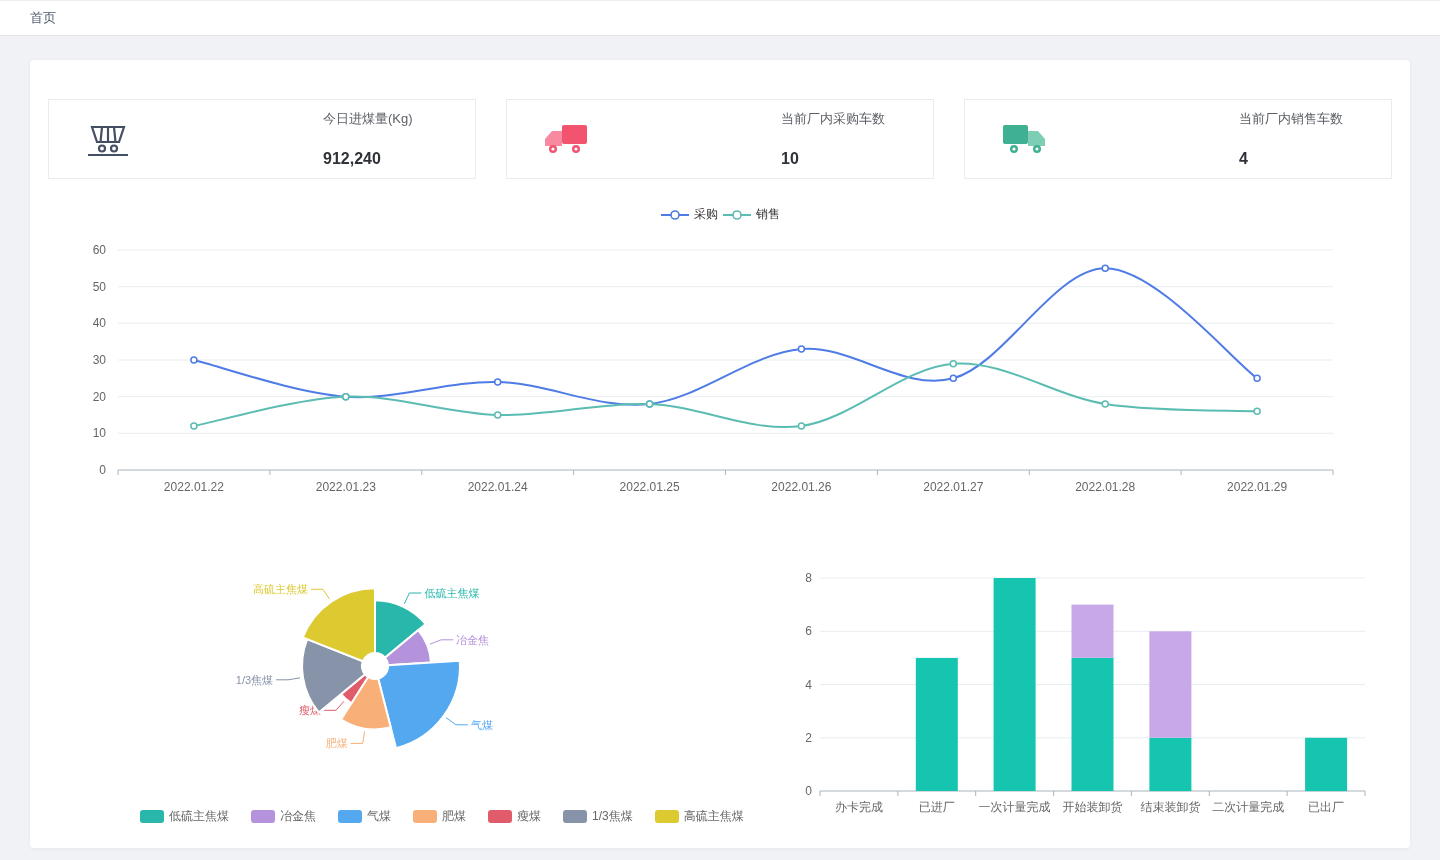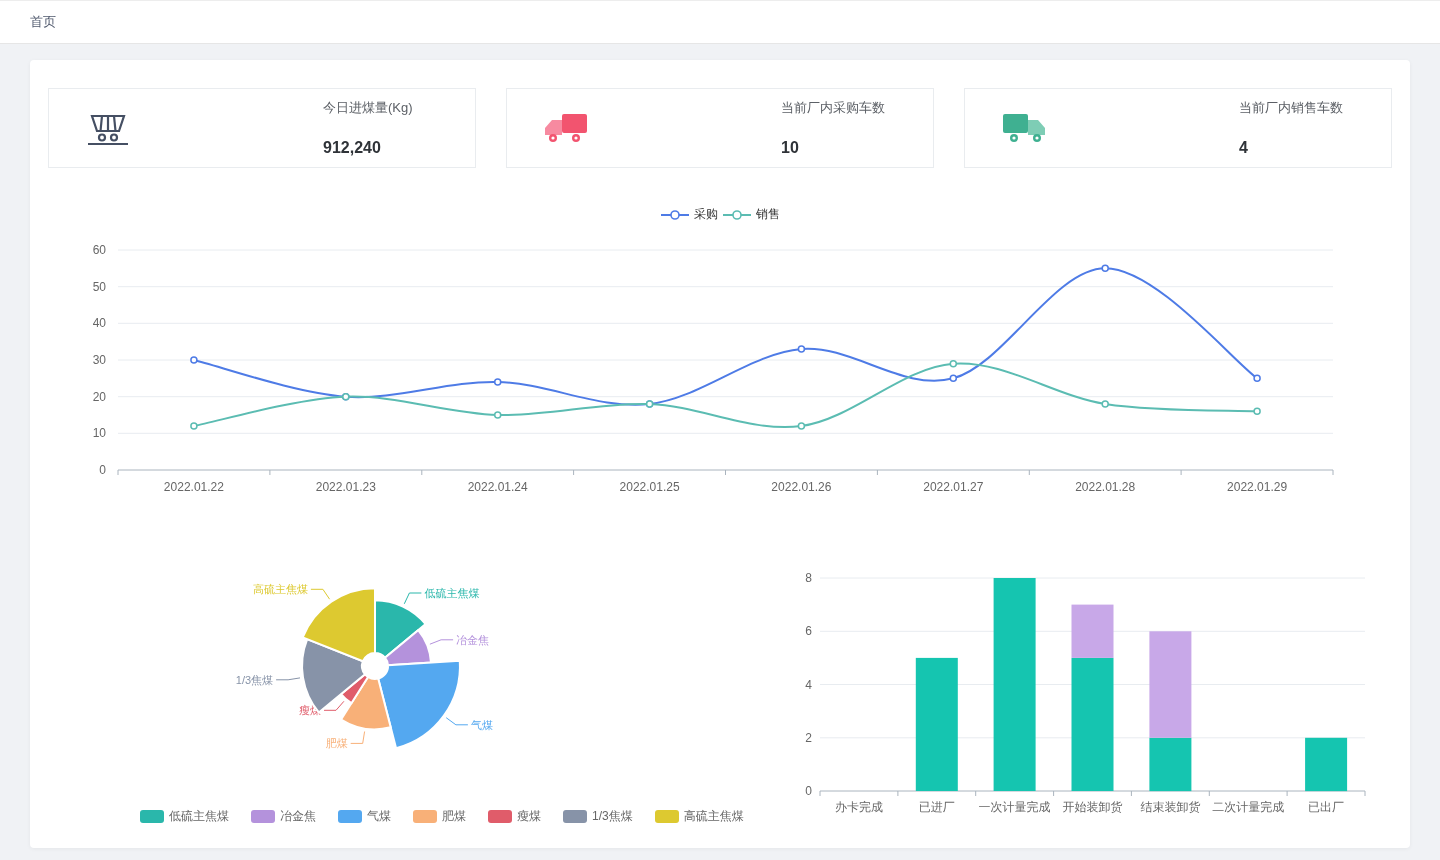--- a/index.html
+++ b/index.html
@@ -3,30 +3,30 @@
 <meta charset="utf-8">
 <style>
   *{margin:0;padding:0;box-sizing:border-box}
   html,body{width:1440px;height:860px}
   body{
     background:#f0f2f5;
     font-family:"Liberation Sans","DejaVu Sans",sans-serif;
     position:relative;overflow:hidden;
   }
   .topbar{
-    position:absolute;left:0;top:0;right:0;height:44px;background:#fff;
+    position:absolute;left:0;top:0;right:0;height:36px;background:#fff;
     border-top:1px solid #ededed;border-bottom:1px solid #e6e6e6;
     display:flex;align-items:center;padding:11px 30px;
   }
   .breadcrumb{font-size:13px;color:#515a6e;cursor:pointer}
   .main-card{
     position:absolute;left:30px;top:60px;width:1380px;height:788px;
     background:#fff;border-radius:4px;box-shadow:0 1px 4px rgba(0,0,0,.05);
   }
-  .stats-row{position:absolute;top:28px;left:18px;right:18px;display:flex;gap:30px}
+  .stats-row{position:absolute;top:39px;left:18px;right:18px;display:flex;gap:30px}
   .stat-card{flex:1;height:80px;border:1px solid #e9ecef;background:#fff;display:flex;align-items:center}
   .stat-icon{margin-left:34px;width:50px;display:flex;justify-content:center;align-items:center}
   .stat-text{margin-left:auto;margin-right:34px;min-width:118px;text-align:left}
   .stat-label{font-size:13px;color:#5c6066}
   .stat-value{font-size:16px;font-weight:bold;color:#2f3338;margin-top:22px}
   .line-legend{position:absolute;top:146px;left:0;right:0;display:flex;justify-content:center;align-items:flex-start;gap:4px}
   .legend-item{display:flex;align-items:center;gap:4px;font-size:12px;color:#333;cursor:pointer}
   svg.chart{position:absolute;overflow:visible}
   #line-svg{left:18px;top:168px}
   #pie-svg{left:45px;top:505px}

